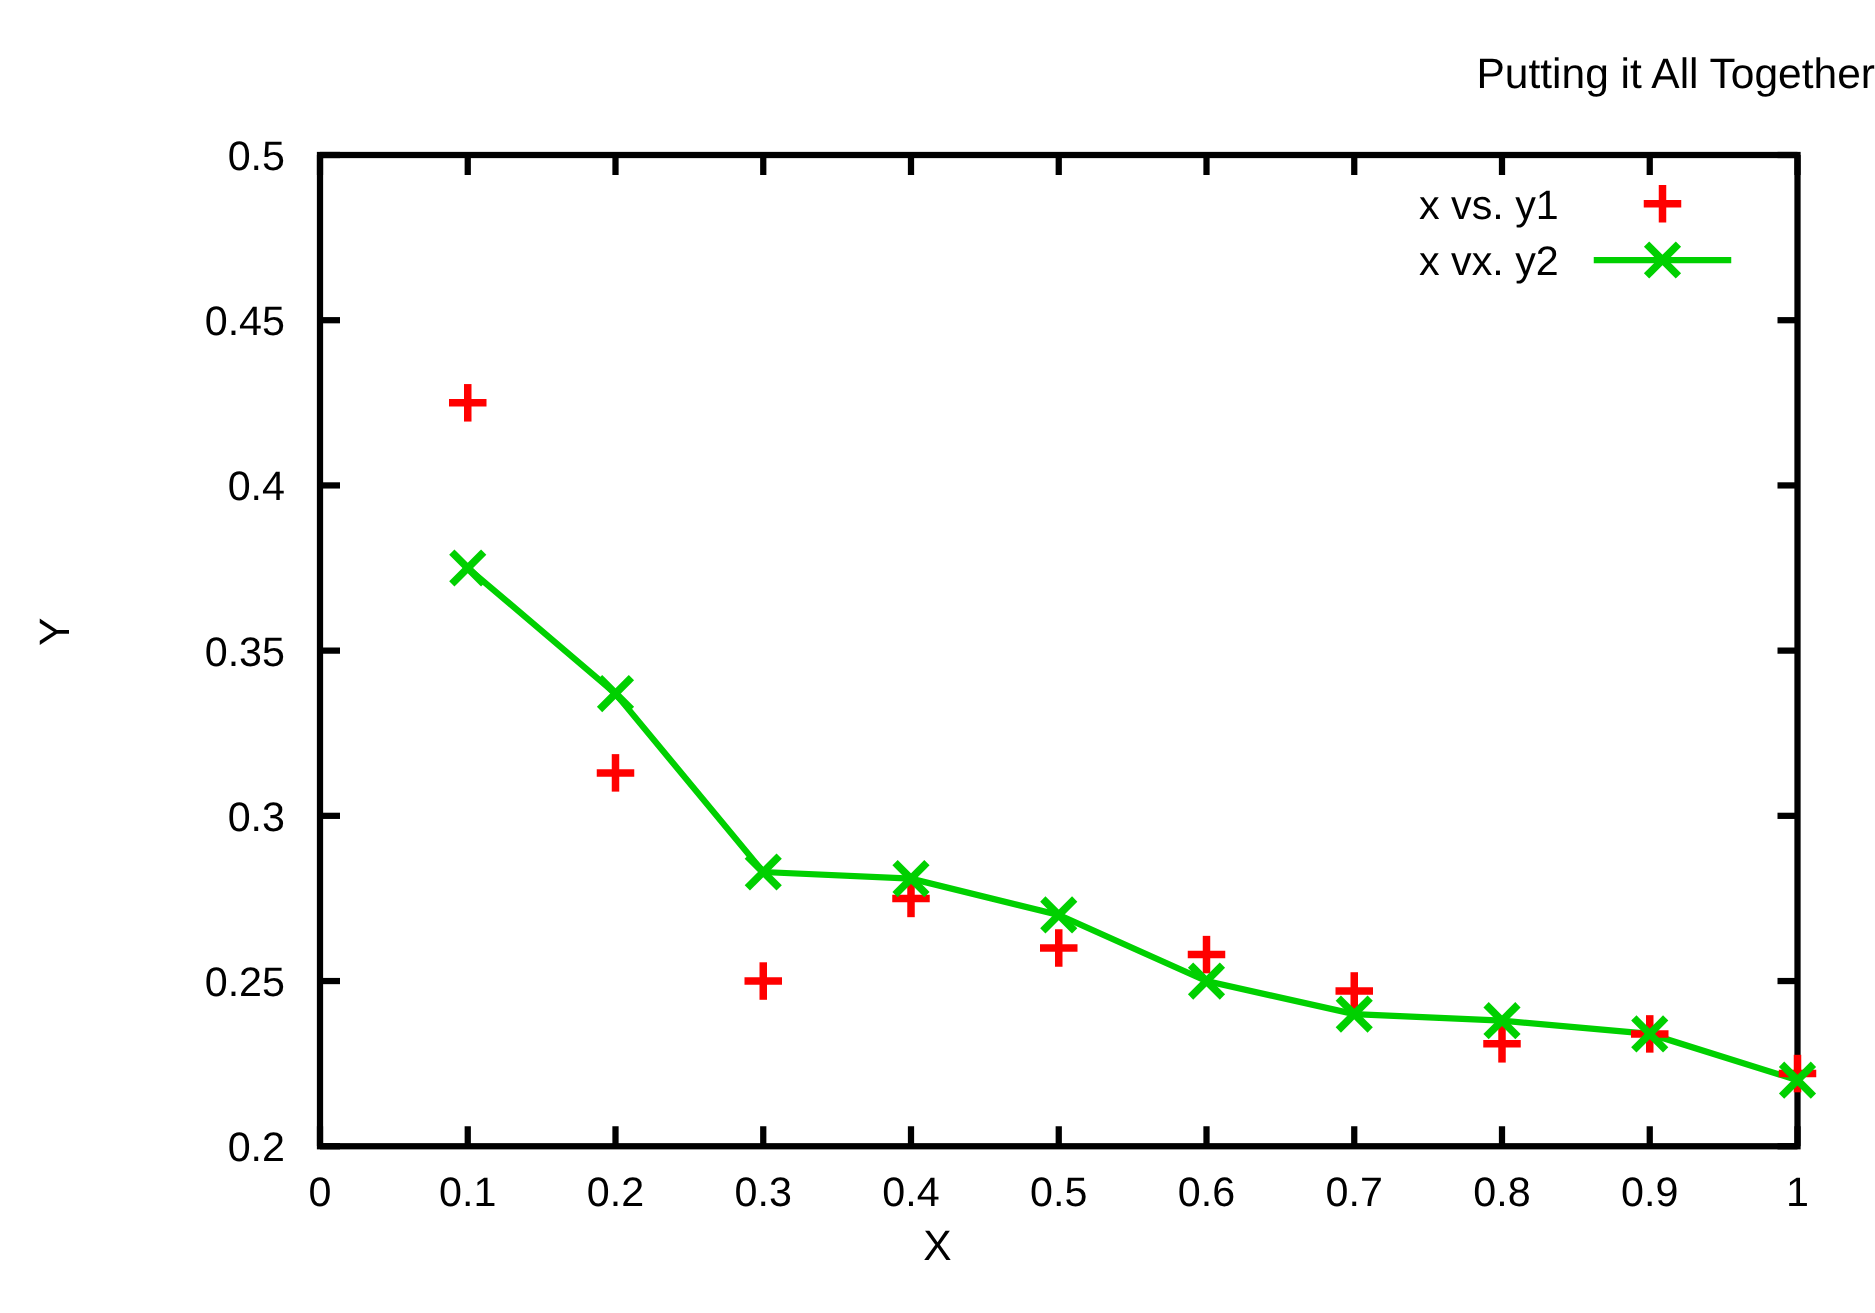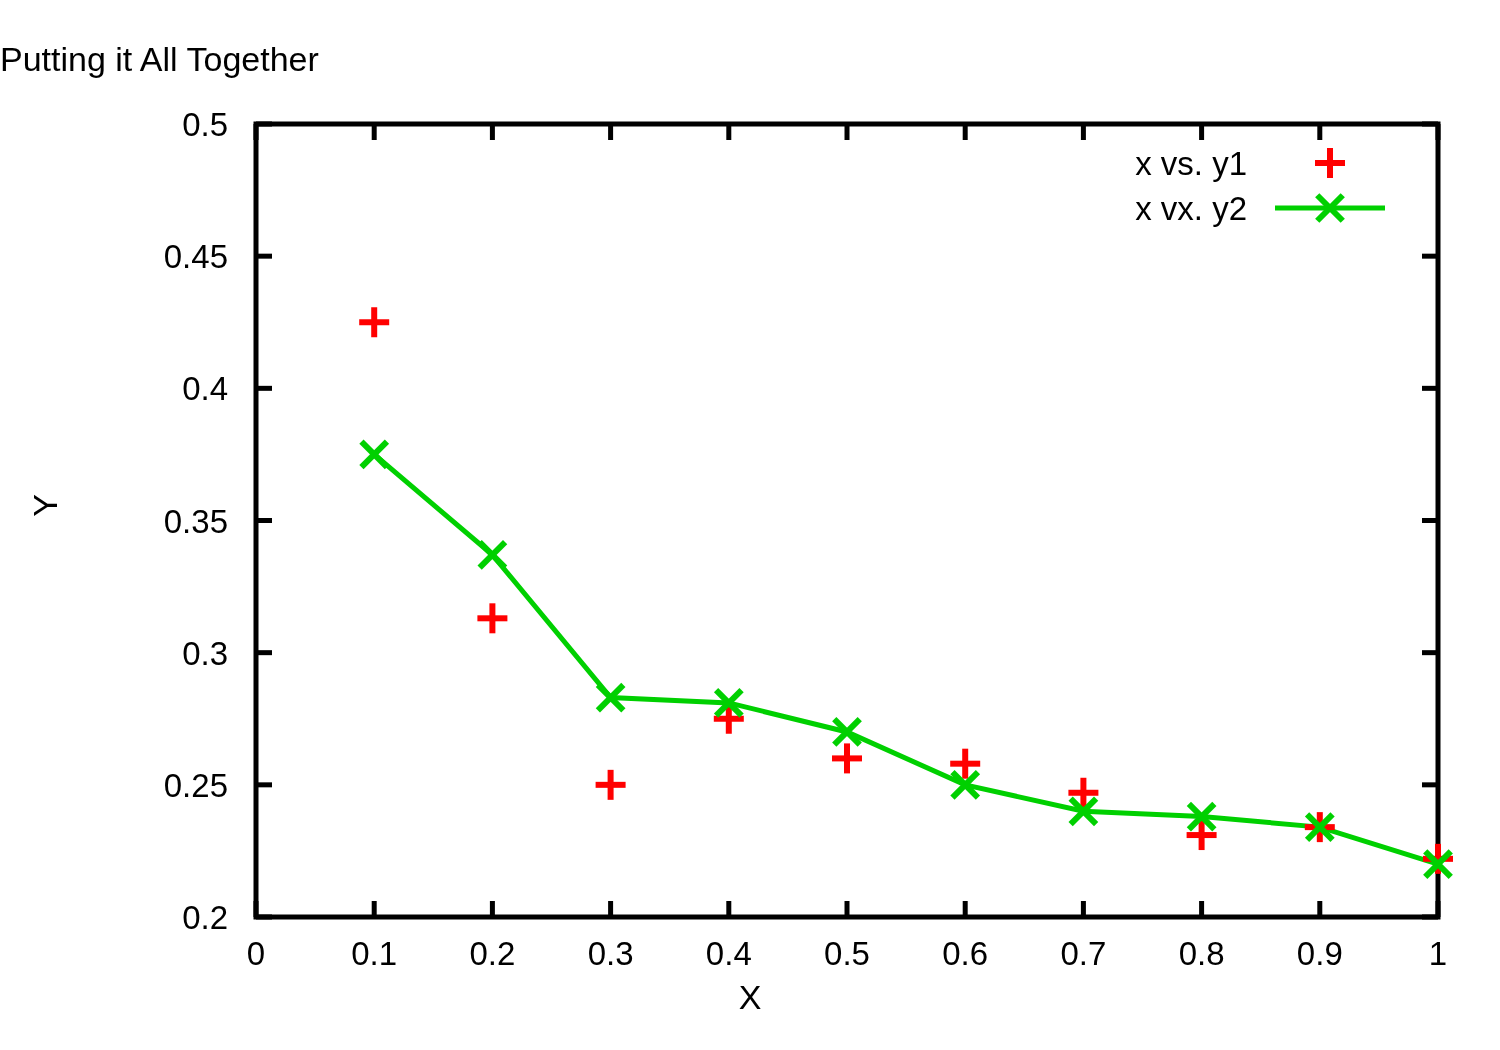--- a/index.html
+++ b/index.html
@@ -17,21 +17,21 @@
   #plot-root {
     position: relative;
     width: 1500px;
     height: 1050px;
   }
   .chart-title {
     position: absolute;
     left: 0;
     top: 40px;
     width: 1500px;
-    text-align: left;
+    text-align: right;
     font-size: 34px;
     font-weight: normal;
     letter-spacing: 0px;
     color: #000000;
   }
   .axis-label-x {
     position: absolute;
     left: 0;
     top: 978px;
     width: 1500px;

